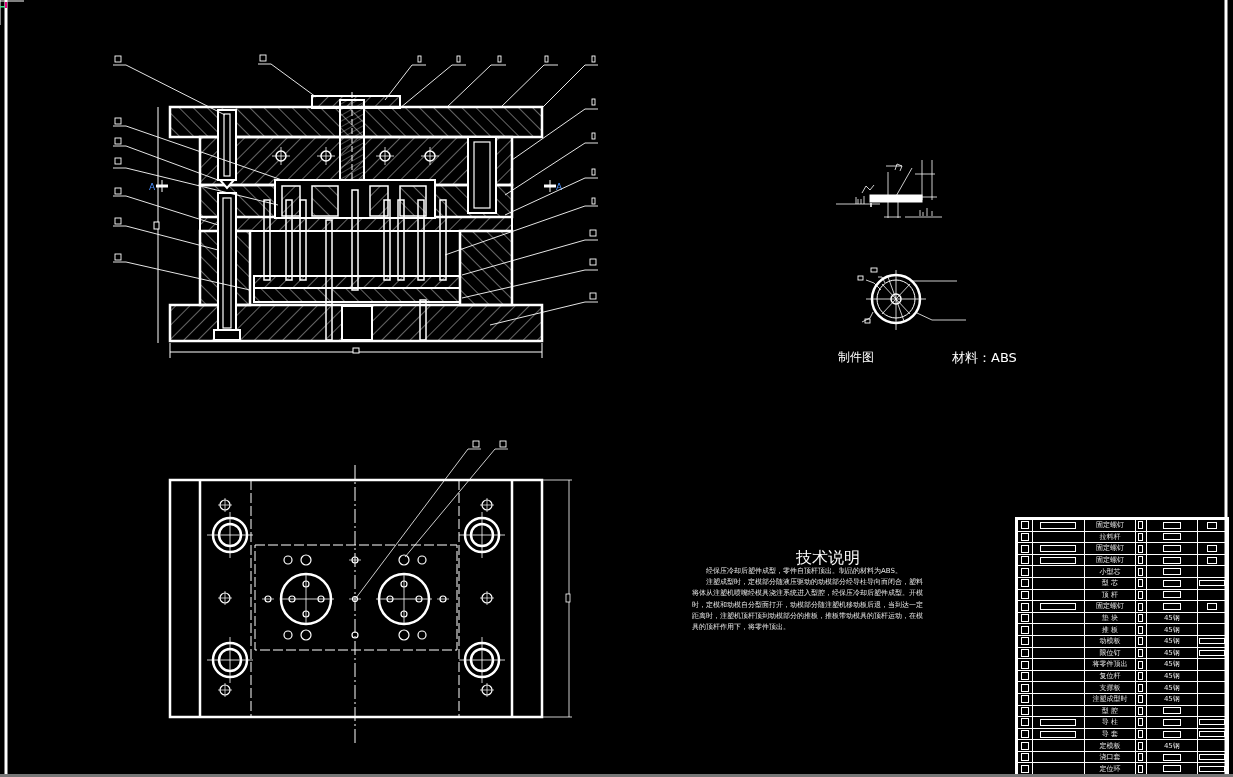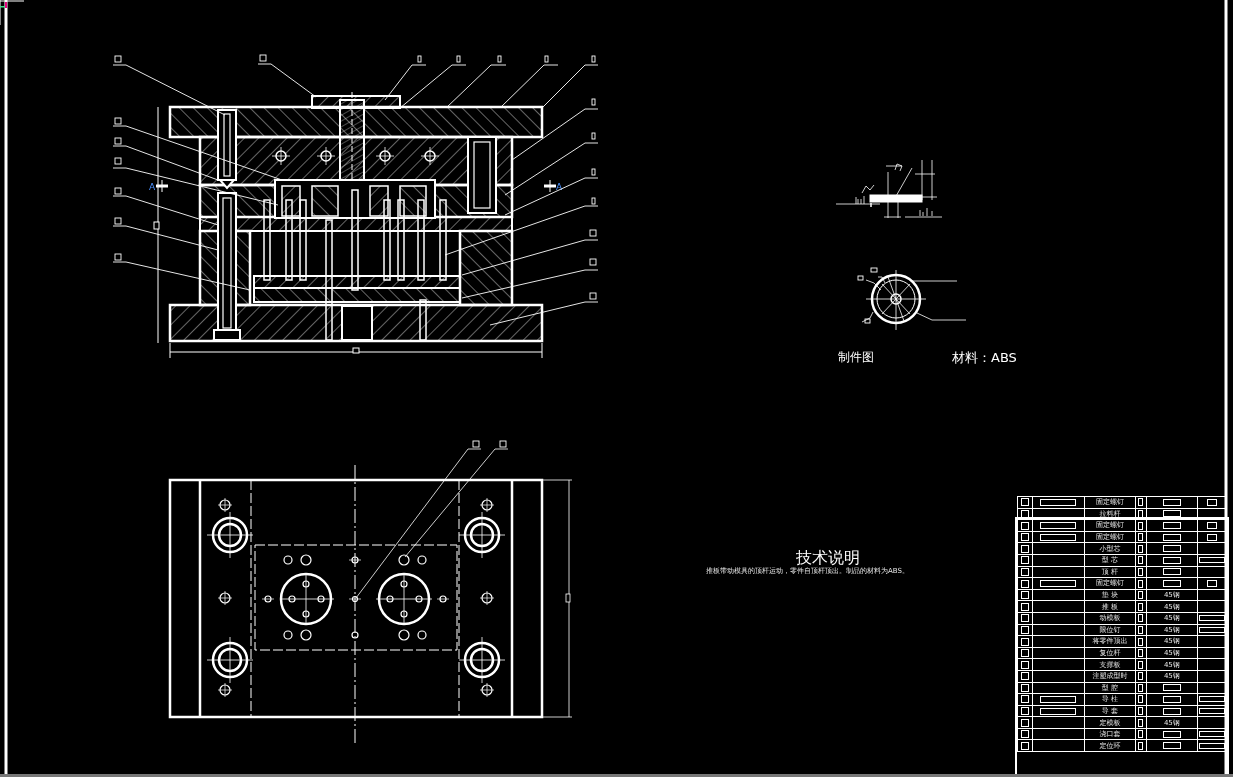--- a/index.html
+++ b/index.html
@@ -5,21 +5,21 @@
   html,body{margin:0;padding:0;background:#000;}
   body{width:1233px;height:777px;position:relative;overflow:hidden;font-family:"DejaVu Sans",sans-serif;color:#fff;}
   #canvas{position:absolute;left:0;top:0;width:1233px;height:777px;}
   .txt{position:absolute;color:#fff;white-space:nowrap;}
   .tech-title{position:absolute;left:796px;top:548px;font-size:16px;}
   .tech-body{position:absolute;left:692px;top:566px;width:232px;font-size:7px;line-height:11.2px;color:#e8e8e8;white-space:normal;}
   .tech-body p{margin:0;text-indent:14px;}
   .part-label{position:absolute;left:838px;top:349px;font-size:12px;text-align:center;}
   .material{position:absolute;left:952px;top:349px;font-size:13px;}
   
-  .bom{position:absolute;left:1017px;top:496px;width:210px;border-collapse:collapse;}
+  .bom{position:absolute;left:1017px;top:519px;width:210px;border-collapse:collapse;}
   .bom td{border:1px solid #fff;height:10.6px;padding:0;font-size:7px;line-height:10px;text-align:center;color:#e6e6e6;}
   .bom td.c0{width:14px;} .bom td.c1{width:52px;} .bom td.c2{width:52px;}
   .bom td.c3{width:10px;} .bom td.c4{width:52px;} .bom td.c5{width:28px;}
   .box{display:inline-block;border:1px solid #fff;vertical-align:middle;}
   .sq{display:inline-block;width:6px;height:6px;border:1px solid #fff;vertical-align:middle;}
   .nb{display:inline-block;width:3px;height:6px;border:1px solid #fff;vertical-align:middle;}
   .statusbar{position:absolute;left:0;top:774px;width:1233px;height:3px;background:#777;}
 </style>
 </head>
 <body>
@@ -329,21 +329,22 @@
   </g>
 
   <rect x="1016" y="518" width="212" height="259" fill="none" stroke="#fff" stroke-width="2"></rect>
 </svg>
 
 <div class="txt part-label">制件图</div>
 <div class="txt material">材料：ABS</div>
 
 <div class="tech-title txt">技术说明</div>
 <div class="tech-body">
-  <p>推板带动模具的顶杆运动，零件自顶杆顶出。制品的材料为ABS。</p>
+  <p>经保压冷却后塑件成型，零件自顶杆顶出。制品的材料为ABS。</p>
+  <p>注塑成型时，定模部分随液压驱动的动模部分经导柱导向而闭合，塑料将体从注塑机喷嘴经模具浇注系统进入型腔，经保压冷却后塑件成型。开模时，定模和动模自分型面打开，动模部分随注塑机移动板后退，当到达一定距离时，注塑机顶杆顶到动模部分的推板，推板带动模具的顶杆运动，在模具的顶杆作用下，将零件顶出。</p>
 </div>
 
 <table class="bom">
   <tbody id="bom-body">
       <tr>
         <td class="c0"><span class="sq"></span></td>
         <td class="c1"><span class="box" style="width:34px;height:5px"></span></td>
         <td class="c2">固定螺钉</td>
         <td class="c3"><span class="nb"></span></td>
         <td class="c4"><span class="box" style="width:16px;height:5px"></span></td>

